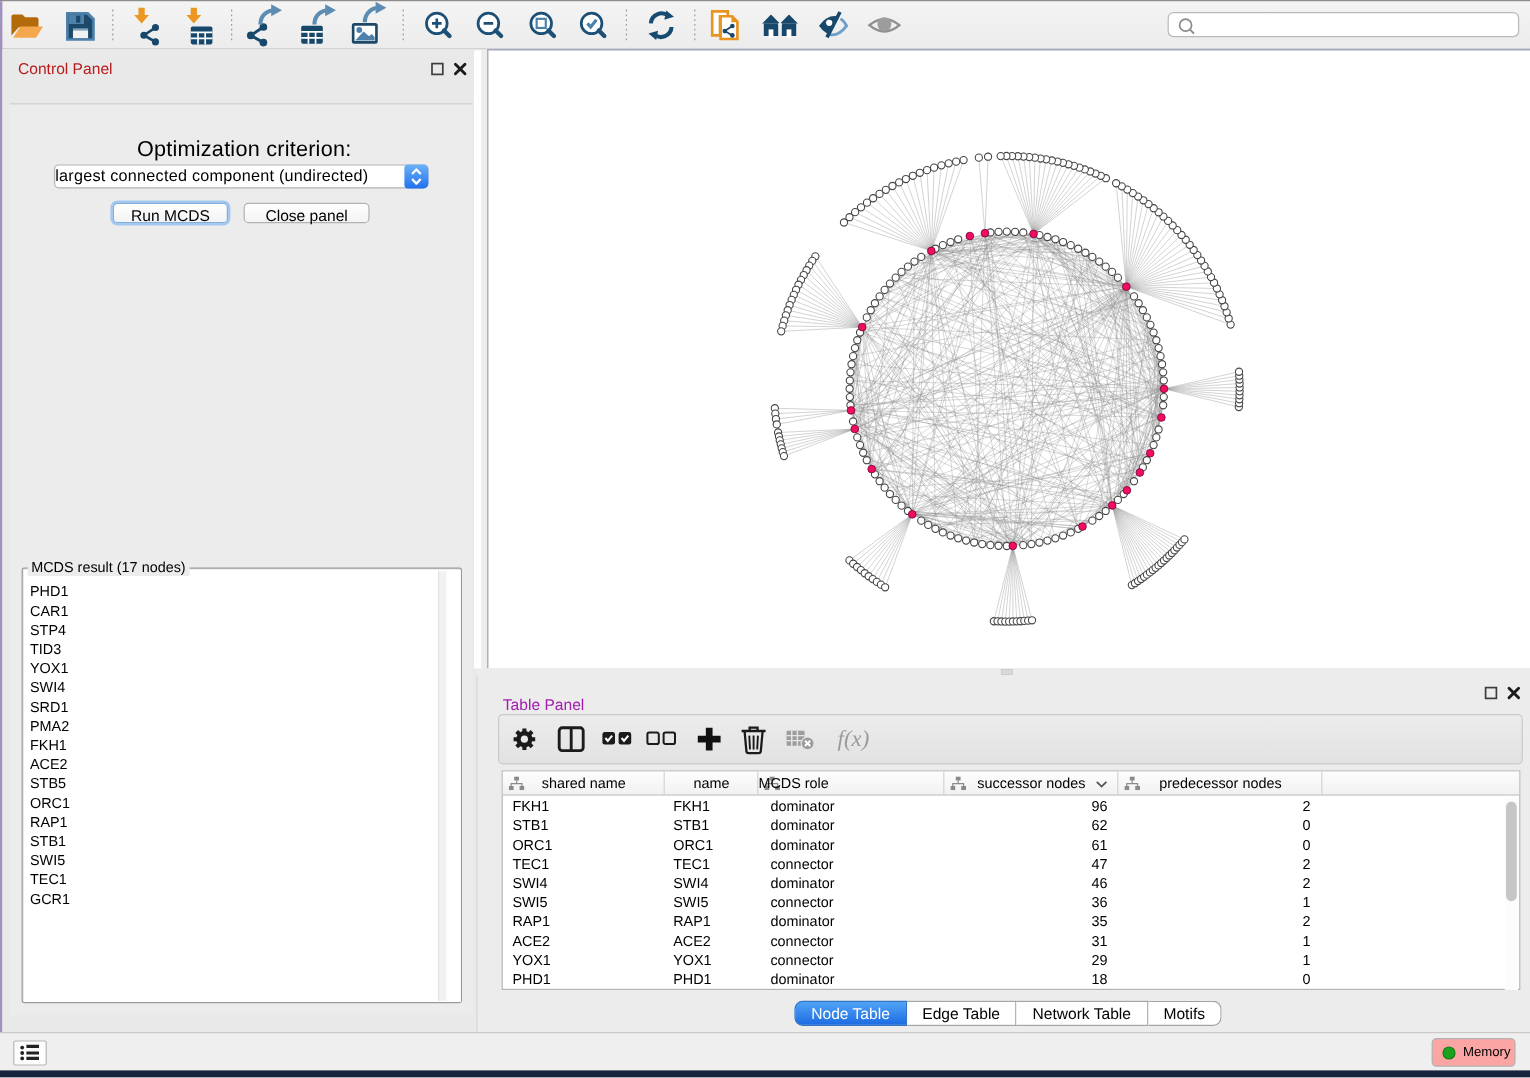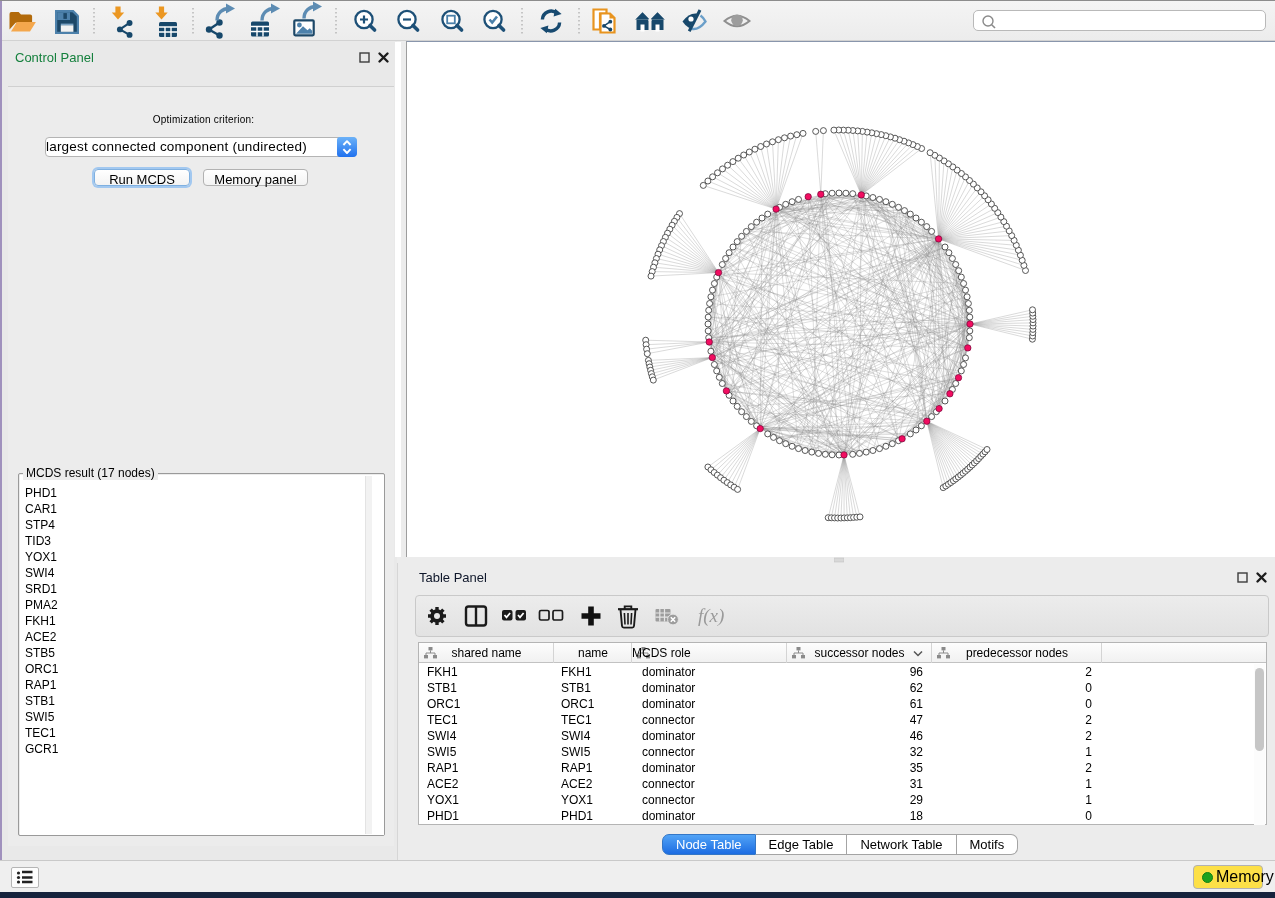--- a/index.html
+++ b/index.html
@@ -10,31 +10,31 @@
 #toolbar { left:0; top:0; width:1275px; height:41px;
   background:linear-gradient(#f4f4f4,#ececec);
   border-top:1px solid #8c8c8c; border-bottom:1px solid #d2d2d2; }
 #searchbox { position:absolute; left:973px; top:9px; width:293px; height:21px;
   background:#fff; border:1px solid #b9b9b9; border-radius:5px; }
 
 #leftedge { left:0; top:1px; width:2px; height:891px; background:#a091bd; }
 #wall { left:0; top:892px; width:1275px; height:6px; background:#16233d; }
 
 #cp { left:2px; top:41px; width:395px; height:819px; background:#e9e9e9; }
-#cp-title { position:absolute; left:13px; top:9px; font-size:13px; color:#15803d; }
+#cp-title { position:absolute; left:13px; top:9px; font-size:13px; color:#b91c1c; }
 #cp-pane { position:absolute; left:6px; top:45px; width:386px; height:760px;
   background:#ececec; border-top:1px solid #d0d0d0; }
 .tabs { position:absolute; top:33px; left:77px; height:21px; display:flex; z-index:3; }
 .tab { height:21px; line-height:20px; font-size:13px; color:#000; text-align:center;
   background:#fff; border:1px solid #aeaeae; border-left:none; }
 .tab.first { border-left:1px solid #aeaeae; border-radius:6px 0 0 6px; }
 .tab.sel { background:linear-gradient(#55a7f7,#1d72ee); color:#fff; border-color:#3577c8;
   border-radius:0 6px 6px 0; }
 #optlabel { position:absolute; left:4px; top:73px; width:395px; text-align:center;
-  font-size:10px; letter-spacing:0.2px; color:#000; }
+  font-size:18px; letter-spacing:0.2px; color:#000; }
 #combo { position:absolute; left:43px; top:96px; width:312px; height:20px;
   background:#fff; border:1px solid #b4b4b4; border-radius:4px; font-size:13.5px;
   letter-spacing:0.2px; line-height:18px; padding-left:0; color:#000; }
 #combo .spin { position:absolute; right:-1px; top:-1px; width:20px; height:20px;
   background:linear-gradient(#6cb2f8,#2071ee); border-radius:3px 4px 4px 3px; }
 .btn { position:absolute; top:128px; height:17px; background:linear-gradient(#fff,#f3f3f3);
   border:1px solid #b2b2b2; border-radius:4px; font-size:13px; text-align:center;
   line-height:19px; color:#000; }
 #btn-run { left:92px; width:96px; box-shadow:0 0 0 2px #a2c8f0; border-color:#7fb0e0; }
 #btn-close { left:201px; width:105px; }
@@ -53,21 +53,21 @@
   border-left:1px solid #9d9d9d; border-top:1px solid #8996ac; }
 #net-title { position:absolute; left:0; top:0; width:869px; height:23px;
   background:linear-gradient(#f1f1f1,#d9d9d9); border-bottom:1px solid #b6b6b6; }
 #net-title .t { position:absolute; left:0; top:4px; width:1004px; text-align:center;
   font-size:13px; color:#2e2e2e; }
 .light { position:absolute; top:6px; width:12px; height:12px; border-radius:50%; }
 
 #hsplit { left:406px; top:557px; width:869px; height:6px; background:#ececec; }
 
 #tp { left:397px; top:563px; width:878px; height:297px; background:#ececec; border-left:1px solid #d6d6d6; }
-#tp-title { position:absolute; left:21px; top:7px; font-size:13px; color:#0f172a; }
+#tp-title { position:absolute; left:21px; top:17px; font-size:13px; color:#a21caf; }
 #tp-toolbar { position:absolute; left:17px; top:32px; width:854px; height:42px;
   background:linear-gradient(#ececec,#e2e2e2); border:1px solid #c9c9c9; border-radius:4px; }
 #tbl { position:absolute; left:20px; top:79px; width:849px; height:183px;
   background:#fff; border:1px solid #b4b4b4; }
 #tbl-head { position:absolute; left:0; top:0; width:847px; height:20px;
   background:linear-gradient(#fdfdfd,#f1f1f1); border-bottom:1px solid #c2c2c2; }
 .hcell { position:absolute; top:0; height:20px; font-size:12px; color:#000;
   text-align:center; line-height:20px; border-right:1px solid #d4d4d4; }
 .trow { position:absolute; left:0; width:840px; height:16px; font-size:12px;
   line-height:16px; color:#000; }
@@ -79,22 +79,22 @@
 .btab { height:21px; line-height:20px; font-size:13px; background:#fff;
   border:1px solid #a4a4a4; border-left:none; padding:0 13px; color:#000; }
 .btab.first { border-left:1px solid #a4a4a4; border-radius:7px 0 0 7px; }
 .btab.last { border-radius:0 7px 7px 0; }
 .btab.sel { background:linear-gradient(#51a3f6,#1c6ce2); color:#fff; border-color:#3376c6; }
 
 #status { left:0; top:860px; width:1275px; height:32px; background:#efefef;
   border-top:1px solid #c9c9c9; }
 #lbtn { position:absolute; left:11px; top:6px; width:28px; height:21px; background:#fdfdfd;
   border:1px solid #b5b5b5; border-radius:2px; }
-#membtn { position:absolute; left:1193px; top:4px; width:70px; height:24px; background:#fde047;
-  border:1px solid #b2b2b2; border-radius:4px; font-size:16px; color:#000;
+#membtn { position:absolute; left:1193px; top:4px; width:70px; height:24px; background:#fca5a5;
+  border:1px solid #b2b2b2; border-radius:4px; font-size:11px; color:#000;
   line-height:22px; text-align:center; padding-left:22px; }
 #membtn .dot { position:absolute; left:8px; top:6px; width:11px; height:11px;
   border-radius:50%; background:#1ea11e; border:1px solid #128012; }
 </style>
 </head>
 <body>
 <div id="toolbar" class="abs">
 <svg width="1275" height="40" viewBox="0 0 1275 40" style="position:absolute;top:0;left:0">
 <defs>
 <g id="shareg">
@@ -247,21 +247,21 @@
       <path d="M21.5,3.5 L29.5,11.5 M29.5,3.5 L21.5,11.5" stroke="#1c1c1c" stroke-width="2.4" stroke-linecap="round"></path>
     </svg>
   <div id="cp-pane"></div>
   <div id="optlabel">Optimization criterion:</div>
   <div id="combo">largest connected component (undirected)
     <div class="spin"><svg width="20" height="20" viewBox="0 0 20 20">
           <path d="M6.4,8 L10,4.2 L13.6,8 M6.4,12.2 L10,16 L13.6,12.2" fill="none" stroke="#fff" stroke-width="1.9" stroke-linejoin="round"></path>
         </svg></div>
   </div>
   <div class="btn" id="btn-run">Run MCDS</div>
-  <div class="btn" id="btn-close">Memory panel</div>
+  <div class="btn" id="btn-close">Close panel</div>
   <div id="groupbox">
     <div id="mcdslist">
       <div class="it" style="top:10px">PHD1</div>
 <div class="it" style="top:26px">CAR1</div>
 <div class="it" style="top:42px">STP4</div>
 <div class="it" style="top:58px">TID3</div>
 <div class="it" style="top:74px">YOX1</div>
 <div class="it" style="top:90px">SWI4</div>
 <div class="it" style="top:106px">SRD1</div>
 <div class="it" style="top:122px">PMA2</div>
@@ -1298,21 +1298,21 @@
         <span style="left:8px">SWI4</span>
         <span style="left:142px">SWI4</span>
         <span style="left:223px">dominator</span>
         <span style="left:360px;width:144px;text-align:right">46</span>
         <span style="left:513px;width:160px;text-align:right">2</span>
       </div>
 <div class="trow" style="top:101px">
         <span style="left:8px">SWI5</span>
         <span style="left:142px">SWI5</span>
         <span style="left:223px">connector</span>
-        <span style="left:360px;width:144px;text-align:right">32</span>
+        <span style="left:360px;width:144px;text-align:right">36</span>
         <span style="left:513px;width:160px;text-align:right">1</span>
       </div>
 <div class="trow" style="top:117px">
         <span style="left:8px">RAP1</span>
         <span style="left:142px">RAP1</span>
         <span style="left:223px">dominator</span>
         <span style="left:360px;width:144px;text-align:right">35</span>
         <span style="left:513px;width:160px;text-align:right">2</span>
       </div>
 <div class="trow" style="top:133px">

